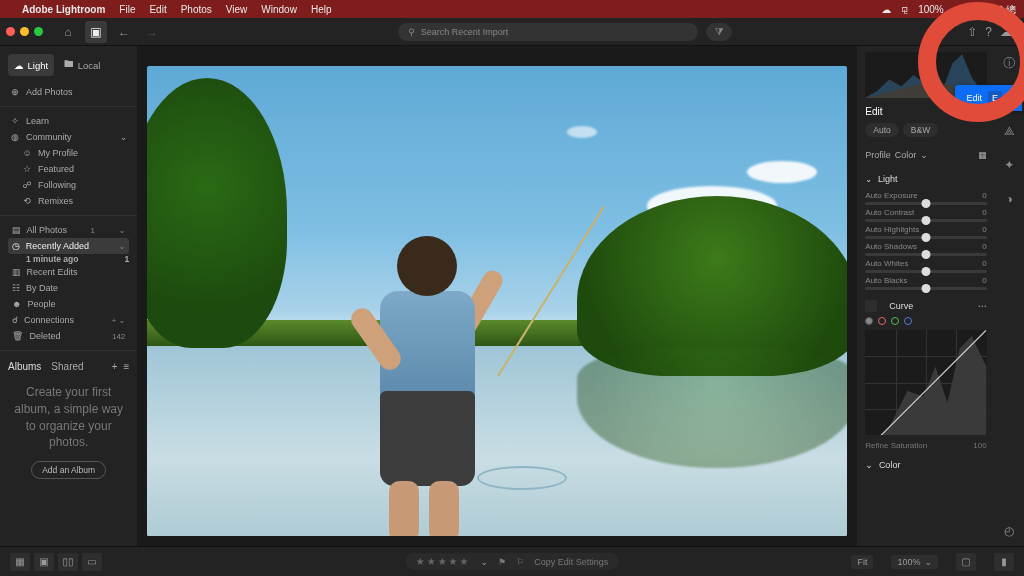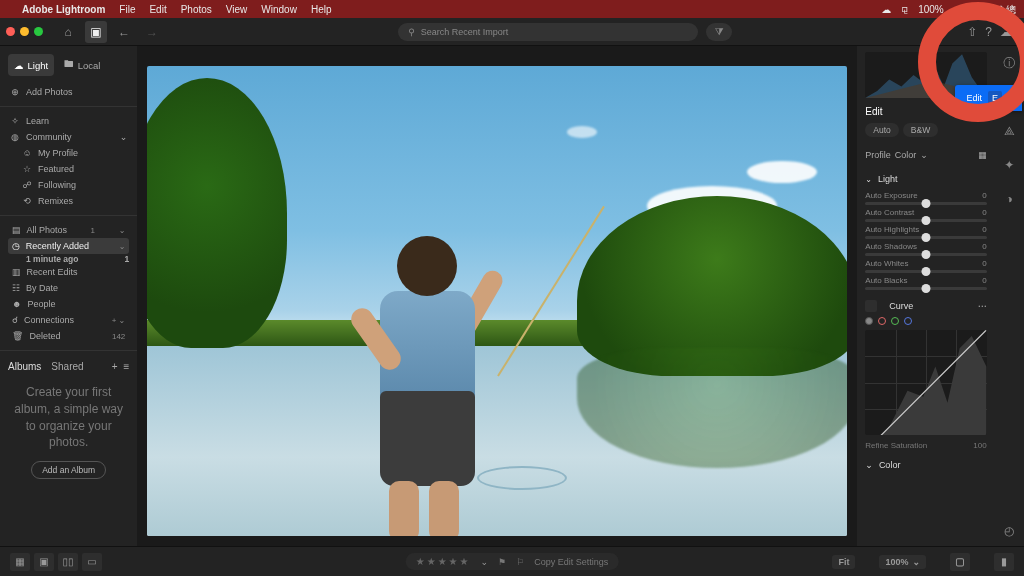--- a/index.html
+++ b/index.html
@@ -69,21 +69,21 @@
 
 .filmstrip { height: 28px; background: #232323; display: flex; align-items: center; padding: 2px 8px; }
 .thumb { width: 32px; height: 22px; border: 1.5px solid #e2c94a; background: linear-gradient(#6fb0da 50%, #a9d2b3 50%); border-radius: 1px;}
 
 .bottombar { position: absolute; left: 0; right: 0; bottom: 0; height: 30px; background: #232323; border-top: 1px solid #111; display: flex; align-items: center; padding: 0 10px; gap: 8px; font-size: 9px; color: #999; }
 .bb-group { display: flex; gap: 4px; }
 .bb-btn { width: 20px; height: 18px; background:#2e2e2e; border-radius:2px; display:flex; align-items:center; justify-content:center; font-size:10px;}
 .bb-center { position:absolute; left:50%; transform:translateX(-50%); display:flex; align-items:center; gap:10px; background:#2a2a2a; border-radius:12px; padding:3px 10px;}
 .stars { letter-spacing: 2px; color:#666; font-size:10px;}
 .flag { color:#777; }
-.fit { margin-left:auto; display:flex; align-items:center; gap:24px;font-weight:bold; }
+.fit { margin-left:auto; display:flex; align-items:center; gap:18px; }
 .fit-box { background:#2e2e2e; padding:2px 6px; border-radius:3px; display:flex; gap:4px;}
 
 
 .rpanel { width: 140px; background: #232323; padding: 6px 8px 0 8px; font-size: 9px; color: #aaa; overflow:hidden;}
 .histo { height: 46px; background: #1b1b1b; border-radius:2px; margin-bottom:8px; position:relative; overflow:hidden;}
 .histo svg { width:100%; height:100%; }
 .editlabel { display:flex; align-items:center; margin:4px 0 6px; color:#fff; font-weight:500; font-size:10px;}
 .auto-bw { display:flex; gap:4px; margin-bottom:13px;}
 .chip { background:#2e2e2e; padding:2px 8px; border-radius:9px; font-size:8.5px;}
 .profile-row { display:flex; align-items:flex-end; gap:4px; font-size:9px; margin-bottom:10px;}

